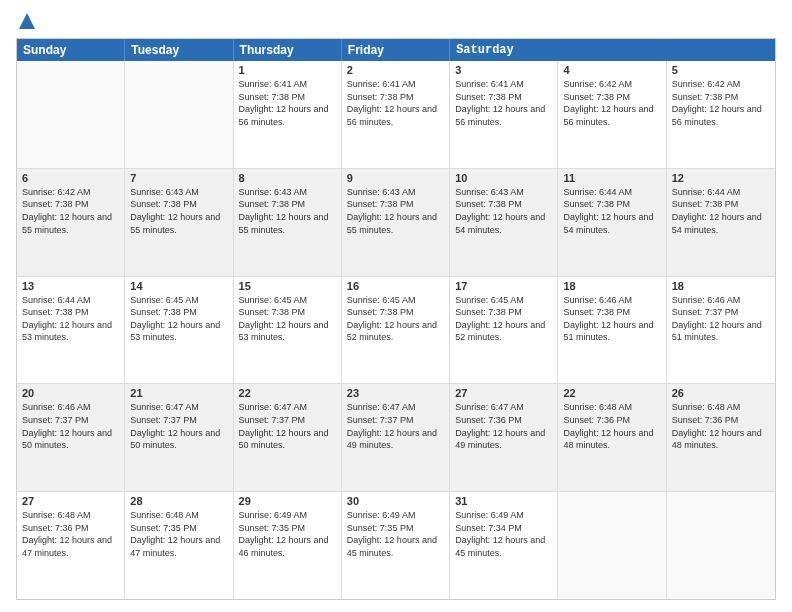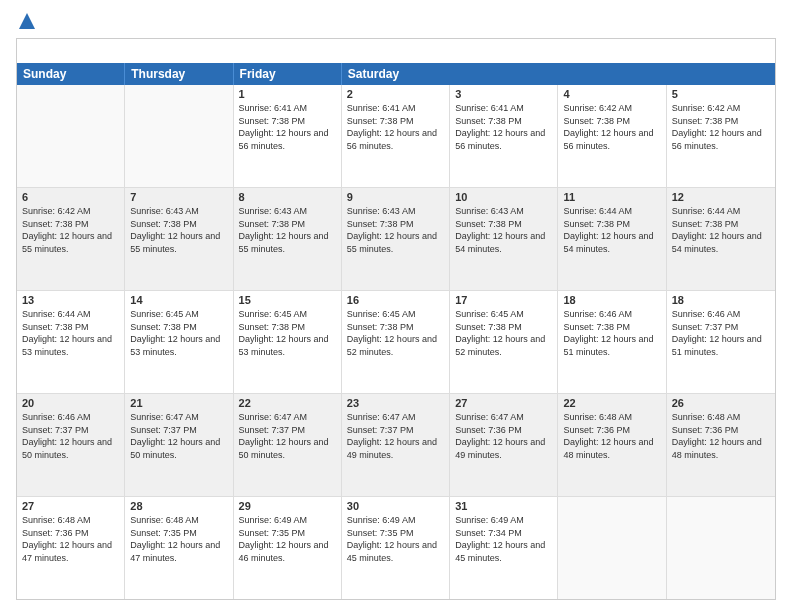--- a/index.html
+++ b/index.html
@@ -52,31 +52,30 @@
     .calendar {
       flex: 1;
       display: flex;
       flex-direction: column;
       border: 1px solid #ccc;
     }
     .day-headers {
       display: grid;
       grid-template-columns: repeat(7, 1fr);
       background: #2a6db5;
-      margin-top: 24px;
     }
     .day-header {
       color: #fff;
       font-size: 12px;
       font-weight: bold;
       padding: 4px 6px;
       text-align: left;
       border-right: 1px solid #4a8dd5;
     }
-    .day-header:last-child { border-right: none; }
+    .day-header:last-child { border-right: none; font-family: Liberation Mono, monospace; }
     .calendar-body {
       display: flex;
       flex-direction: column;
       flex: 1;
     }
     .calendar-row {
       display: grid;
       grid-template-columns: repeat(7, 1fr);
       flex: 1;
       border-bottom: 1px solid #ddd;
@@ -124,20 +123,21 @@
     <div class="header-right">
       <div class="month-title"></div>
       <div class="location"></div>
     </div>
   </div>
 
   <div class="calendar">
     <div class="day-headers">
 
     <div class="day-header">Sunday</div>
+        <div class="day-header">Tuesday</div>
         <div class="day-header">Thursday</div>
         <div class="day-header">Friday</div>
         <div class="day-header">Saturday</div>
       </div>
     <div class="calendar-body">
 
     <div class="calendar-row">
           <div class="calendar-cell empty"></div>
           <div class="calendar-cell empty"></div>
           <div class="calendar-cell">

